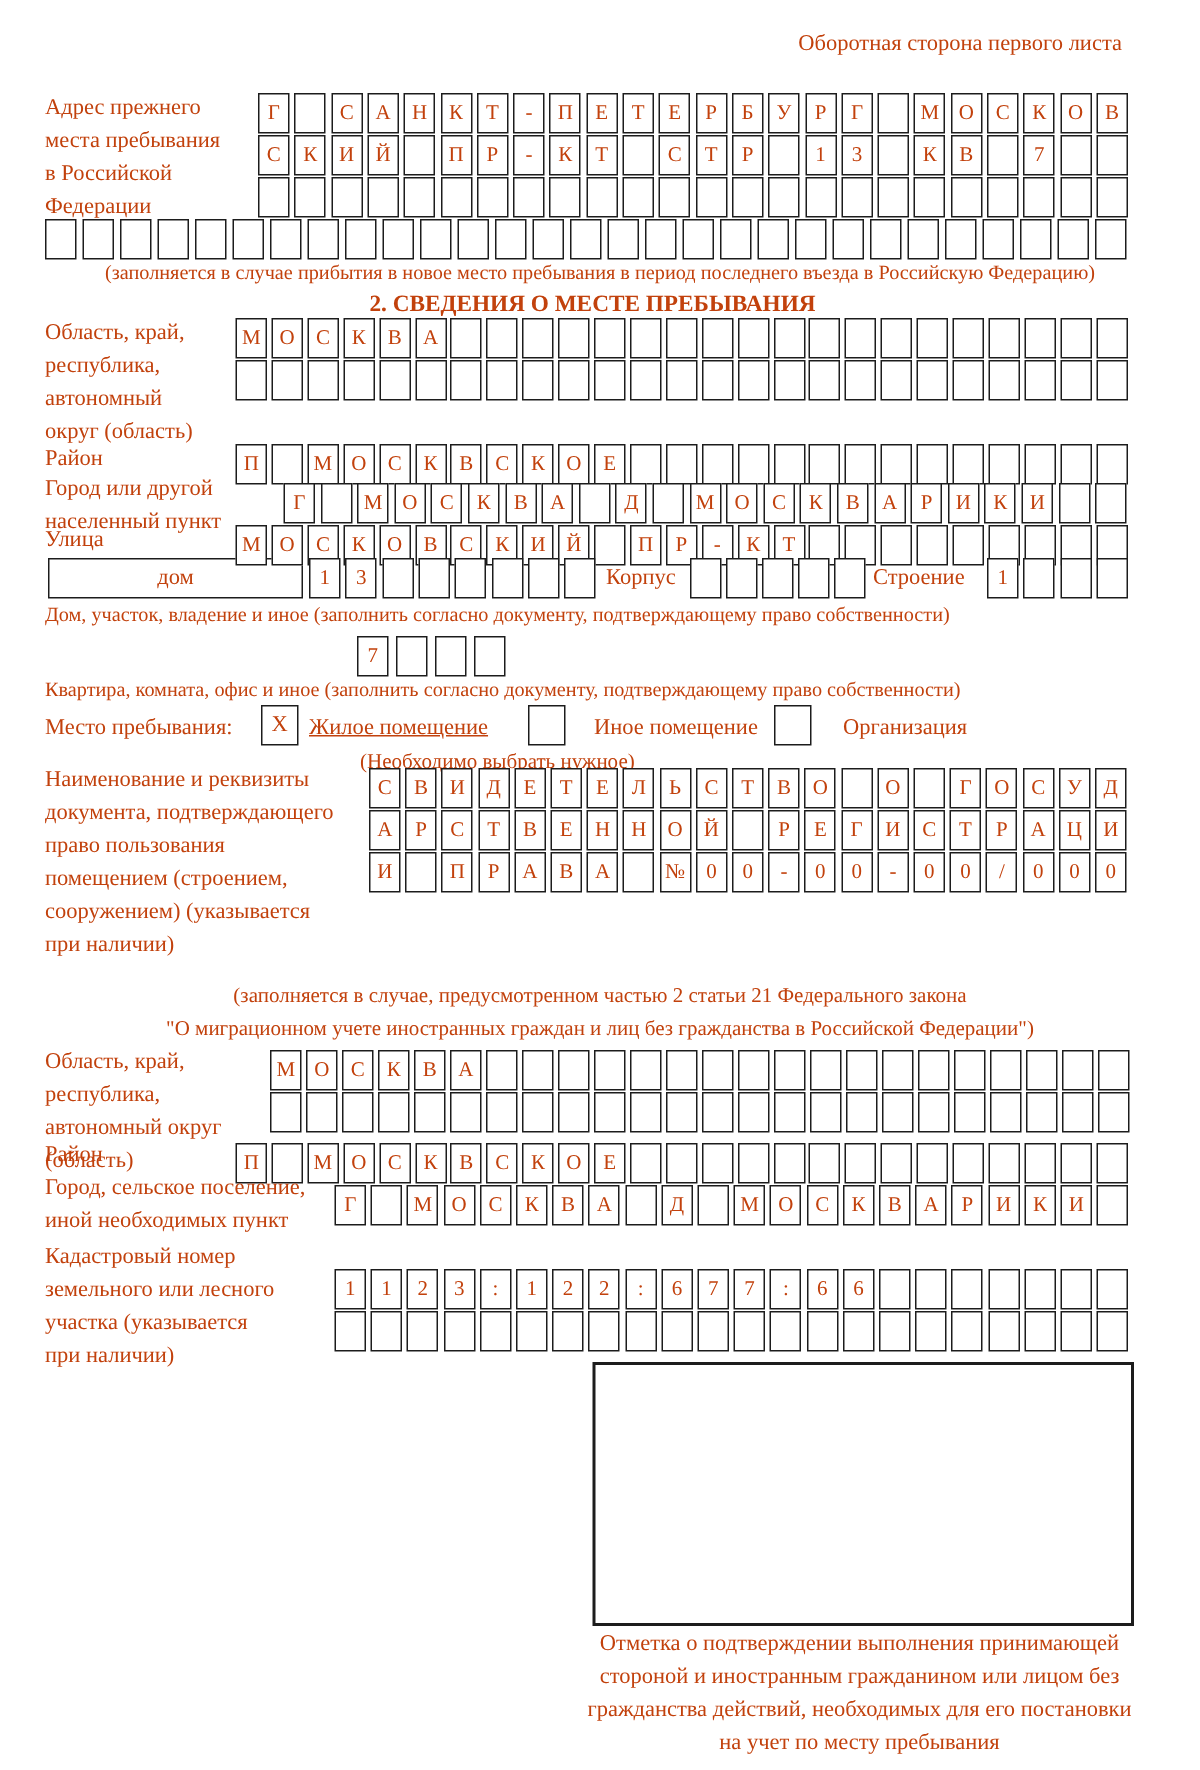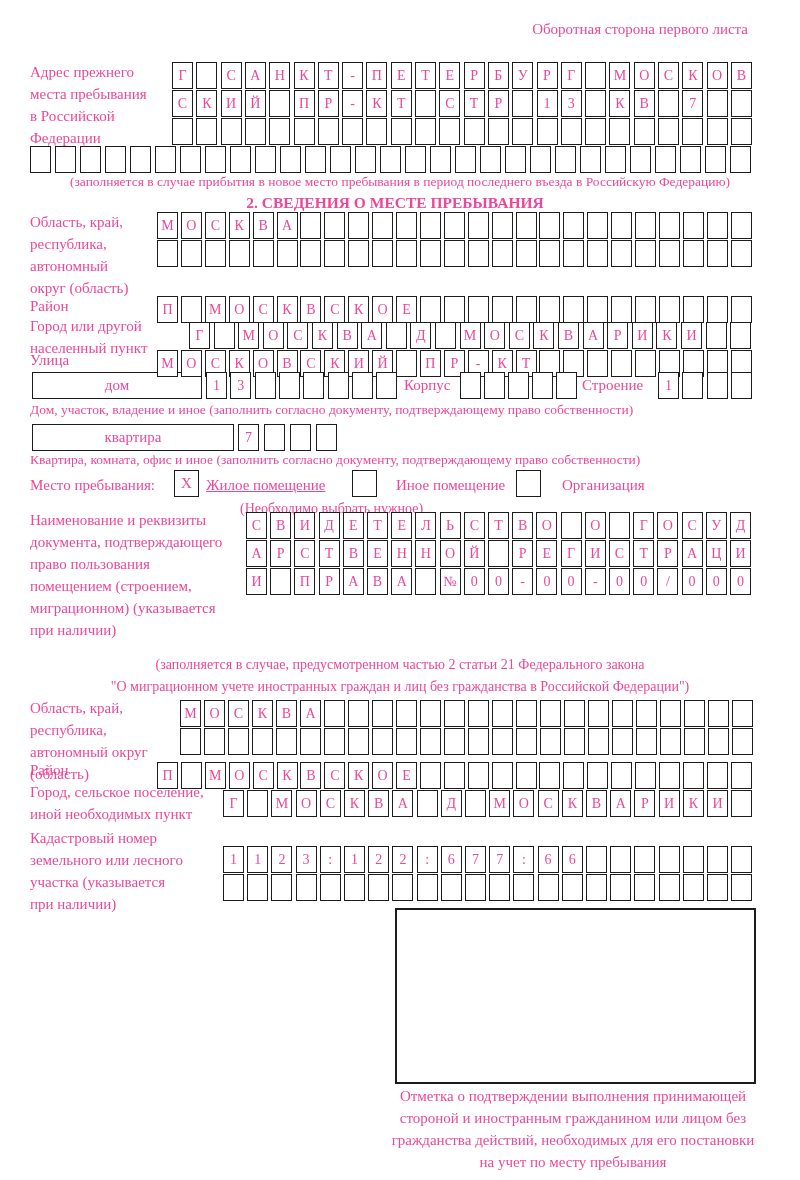--- a/index.html
+++ b/index.html
@@ -1,18 +1,18 @@
 <!DOCTYPE html>
 <html><head>
 <meta charset="utf-8">
 <style>
   html,body{margin:0;padding:0;background:#ffffff;}
   .sheet{
     position:relative;width:800px;height:1180px;background:#ffffff;
-    font-family:"Liberation Serif","DejaVu Serif",serif;color:#ec4899;
+    font-family:"Liberation Serif","DejaVu Serif",serif;color:#c2410c;
     overflow:hidden;
   }
   .txt{position:absolute;font-size:15px;line-height:22px;white-space:nowrap;}
   .cap{position:absolute;font-size:13.5px;white-space:nowrap;}
   .center{text-align:center;transform:translateX(-50%);}
   .bold{font-weight:bold;}
   .cell{
     position:absolute;width:19px;height:25px;border:1.6px solid #1c1c1c;
     font-size:14px;line-height:25px;text-align:center;background:#fff;
   }
@@ -36,21 +36,20 @@
 
   <div class="cap center" style="top:174px;left:400px;">(заполняется в случае прибытия в новое место пребывания в период последнего въезда в Российскую Федерацию)</div>
 
   <div class="txt bold center" style="top:192px;left:395px;font-size:15.5px;">2. СВЕДЕНИЯ О МЕСТЕ ПРЕБЫВАНИЯ</div>
 
   <div class="widebox" style="left:32px;top:372px;width:168px;">дом</div>
   <div class="txt" style="left:404px;top:374px;">Корпус</div>
   <div class="txt" style="left:582px;top:374px;">Строение</div>
   <div class="cap" style="left:30px;top:402px;">Дом, участок, владение и иное (заполнить согласно документу, подтверждающему право собственности)</div>
 
-  <div class="widebox" style="left:32px;top:424px;width:200px;">квартира</div>
   <div class="cap" style="left:30px;top:452px;">Квартира, комната, офис и иное (заполнить согласно документу, подтверждающему право собственности)</div>
 
   <div class="txt" style="left:30px;top:474px;">Место пребывания:</div>
   <div class="chk" style="left:174px;top:470px;">X</div>
   <div class="txt" style="left:206px;top:474px;text-decoration:underline;">Жилое помещение</div>
   <div class="chk" style="left:352px;top:470px;"></div>
   <div class="txt" style="left:396px;top:474px;">Иное помещение</div>
   <div class="chk" style="left:516px;top:470px;"></div>
   <div class="txt" style="left:562px;top:474px;">Организация</div>
   <div class="cap" style="left:240px;top:501px;font-size:14px;">(Необходимо выбрать нужное)</div>
@@ -561,21 +560,21 @@
       <div class="lblline" style="top: 258px; left: 30px;">автономный</div>
       <div class="lblline" style="top: 280px; left: 30px;">округ (область)</div>
       <div class="lblline" style="top: 298px; left: 30px;">Район</div>
       <div class="lblline" style="top: 318px; left: 30px;">Город или другой</div>
       <div class="lblline" style="top: 340px; left: 30px;">населенный пункт</div>
       <div class="lblline" style="top: 352px; left: 30px;">Улица</div>
       <div class="lblline" style="top: 512px; left: 30px;">Наименование и реквизиты</div>
       <div class="lblline" style="top: 534px; left: 30px;">документа, подтверждающего</div>
       <div class="lblline" style="top: 556px; left: 30px;">право пользования</div>
       <div class="lblline" style="top: 578px; left: 30px; font-family: Liberation Serif, serif;">помещением (строением,</div>
-      <div class="lblline" style="top: 600px; left: 30px;">миграционном) (указывается</div>
+      <div class="lblline" style="top: 600px; left: 30px;">сооружением) (указывается</div>
       <div class="lblline" style="top: 622px; left: 30px;">при наличии)</div>
       <div class="lblline" style="top: 700px; left: 30px;">Область, край,</div>
       <div class="lblline" style="top: 722px; left: 30px;">республика,</div>
       <div class="lblline" style="top: 744px; left: 30px;">автономный округ</div>
       <div class="lblline" style="top: 766px; left: 30px;">(область)</div>
       <div class="lblline" style="top: 762px; left: 30px;">Район</div>
       <div class="lblline" style="top: 784px; left: 30px;">Город, сельское поселение,</div>
       <div class="lblline" style="top: 806px; left: 30px;">иной необходимых пункт</div>
       <div class="lblline" style="top: 830px; left: 30px;">Кадастровый номер</div>
       <div class="lblline" style="top: 852px; left: 30px;">земельного или лесного</div>

